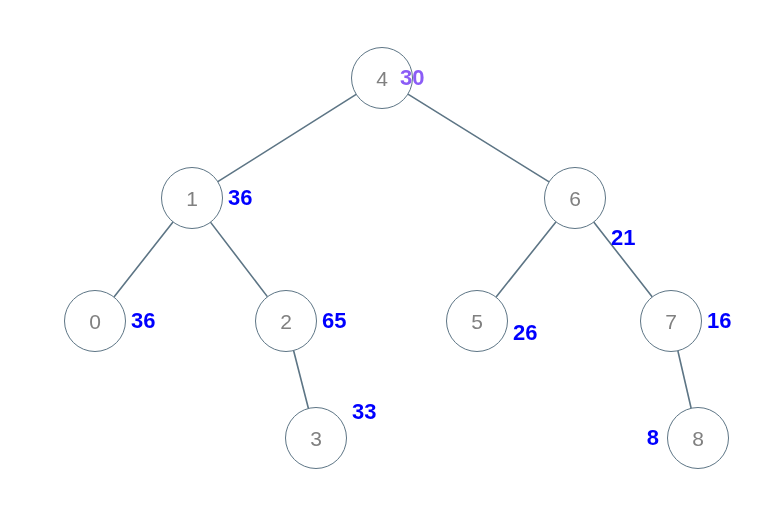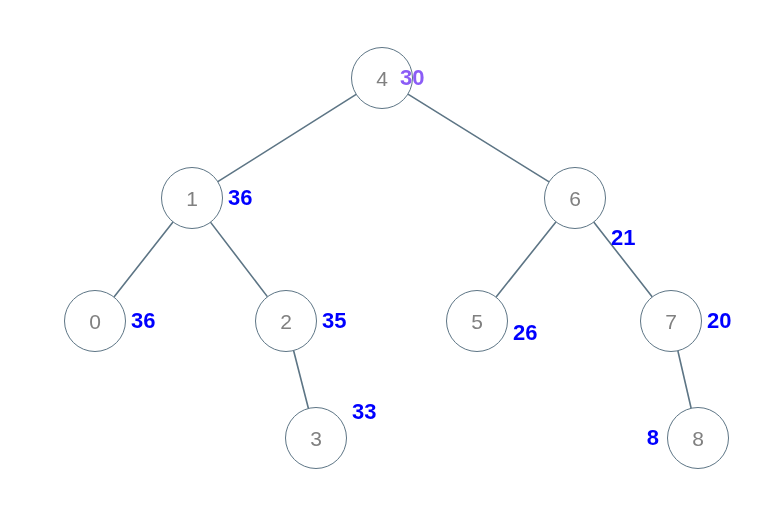--- a/index.html
+++ b/index.html
@@ -93,29 +93,29 @@
         <span class="node-label" style="color: rgb(128, 128, 128);">6</span>
       </div>
       <span class="value-label right" style="color: rgb(0, 0, 255); top: 198px; left: 611px; margin-top: 40px;">21</span>
       <div class="node" style="left: 64px; top: 290px; width: 62px; height: 62px; border-color: rgb(93, 117, 133); background: rgb(255, 255, 255);">
         <span class="node-label" style="color: rgb(128, 128, 128);">0</span>
       </div>
       <span class="value-label right" style="color: rgb(0, 0, 255); top: 321px; left: 131px;">36</span>
       <div class="node" style="left: 255px; top: 290px; width: 62px; height: 62px; border-color: rgb(93, 117, 133); background: rgb(255, 255, 255);">
         <span class="node-label" style="color: rgb(128, 128, 128);">2</span>
       </div>
-      <span class="value-label right" style="color: rgb(0, 0, 255); top: 321px; left: 322px;">35</span>
+      <span class="value-label right" style="color: rgb(0, 0, 255); top: 321px; left: 322px;">65</span>
       <div class="node" style="left: 446px; top: 290px; width: 62px; height: 62px; border-color: rgb(93, 117, 133); background: rgb(255, 255, 255);">
         <span class="node-label" style="color: rgb(128, 128, 128);">5</span>
       </div>
       <span class="value-label right" style="color: rgb(0, 0, 255); top: 321px; left: 513px; margin-top: 12px;">26</span>
       <div class="node" style="left: 640px; top: 290px; width: 62px; height: 62px; border-color: rgb(93, 117, 133); background: rgb(255, 255, 255);">
         <span class="node-label" style="color: rgb(128, 128, 128);">7</span>
       </div>
-      <span class="value-label right" style="color: rgb(0, 0, 255); top: 321px; left: 707px;">20</span>
+      <span class="value-label right" style="color: rgb(0, 0, 255); top: 321px; left: 707px;">16</span>
       <div class="node" style="left: 285px; top: 407px; width: 62px; height: 62px; border-color: rgb(93, 117, 133); background: rgb(255, 255, 255);">
         <span class="node-label" style="color: rgb(128, 128, 128);">3</span>
       </div>
       <span class="value-label right" style="color: rgb(0, 0, 255); top: 412px; left: 352px;">33</span>
       <div class="node" style="left: 667px; top: 407px; width: 62px; height: 62px; border-color: rgb(93, 117, 133); background: rgb(255, 255, 255);">
         <span class="node-label" style="color: rgb(128, 128, 128);">8</span>
       </div>
       <span class="value-label left" style="color: rgb(0, 0, 255); top: 438px; left: 659px;">8</span>
     </div>
 </div>

